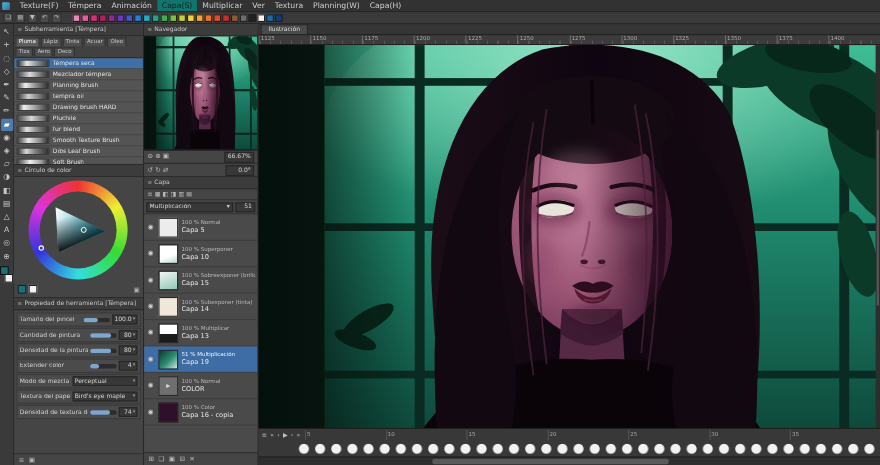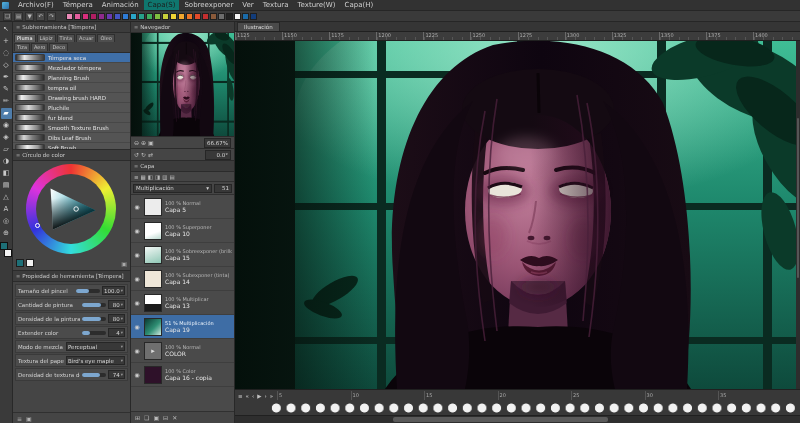--- a/index.html
+++ b/index.html
@@ -114,28 +114,28 @@
   #hscroll{height:8px;background:#2e2e2e;border-top:1px solid #202020;position:relative;flex:none}
   #hscroll .thumb{position:absolute;left:28%;width:38%;top:1px;bottom:1px;background:#5a5a5a;border-radius:2px}
 </style>
 </head>
 <body>
 
 <div id="app">
 
   <div id="menubar">
     <span class="logo"></span>
-  <span class="mitem">Archivo(F)</span>
+  <span class="mitem">Texture(F)</span>
       <span class="mitem">Témpera</span>
       <span class="mitem">Animación</span>
       <span class="mitem active">Capa(S)</span>
-      <span class="mitem">Sobreexponer</span>
+      <span class="mitem">Multiplicar</span>
       <span class="mitem">Ver</span>
       <span class="mitem">Textura</span>
-      <span class="mitem">Texture(W)</span>
+      <span class="mitem">Planning(W)</span>
       <span class="mitem">Capa(H)</span>
     </div>
 
   <div id="toolbar2">
     <div id="tbicons" style="display:flex;gap:2px">
         <span class="tbi">❏</span>
         <span class="tbi">▤</span>
         <span class="tbi">▼</span>
         <span class="tbi">↶</span>
         <span class="tbi">↷</span>

